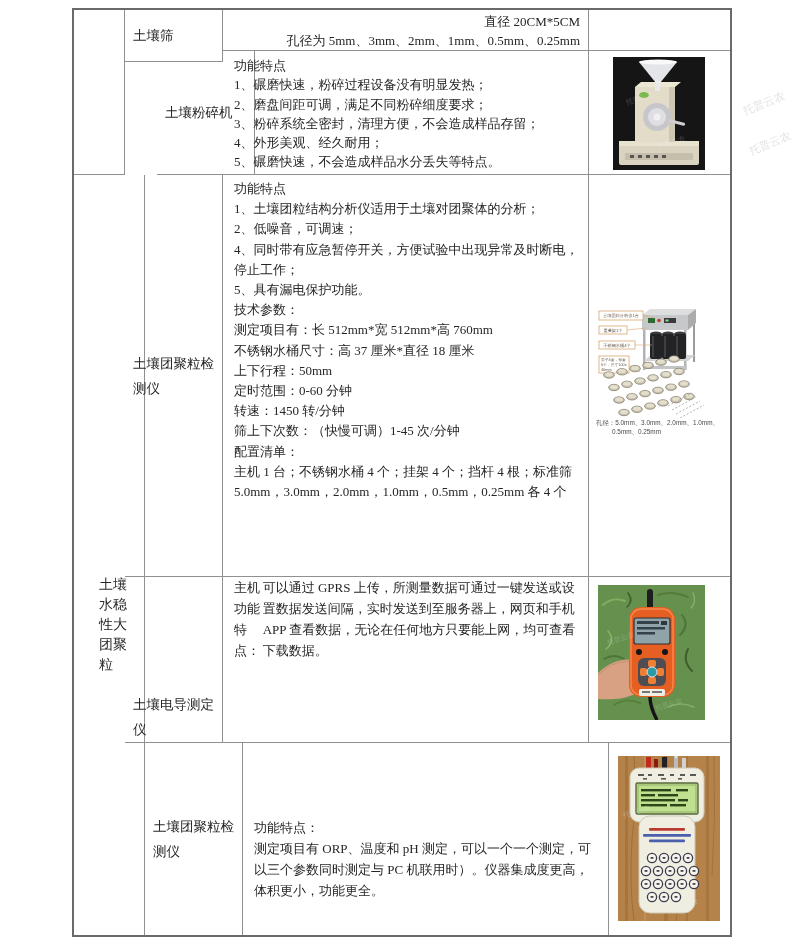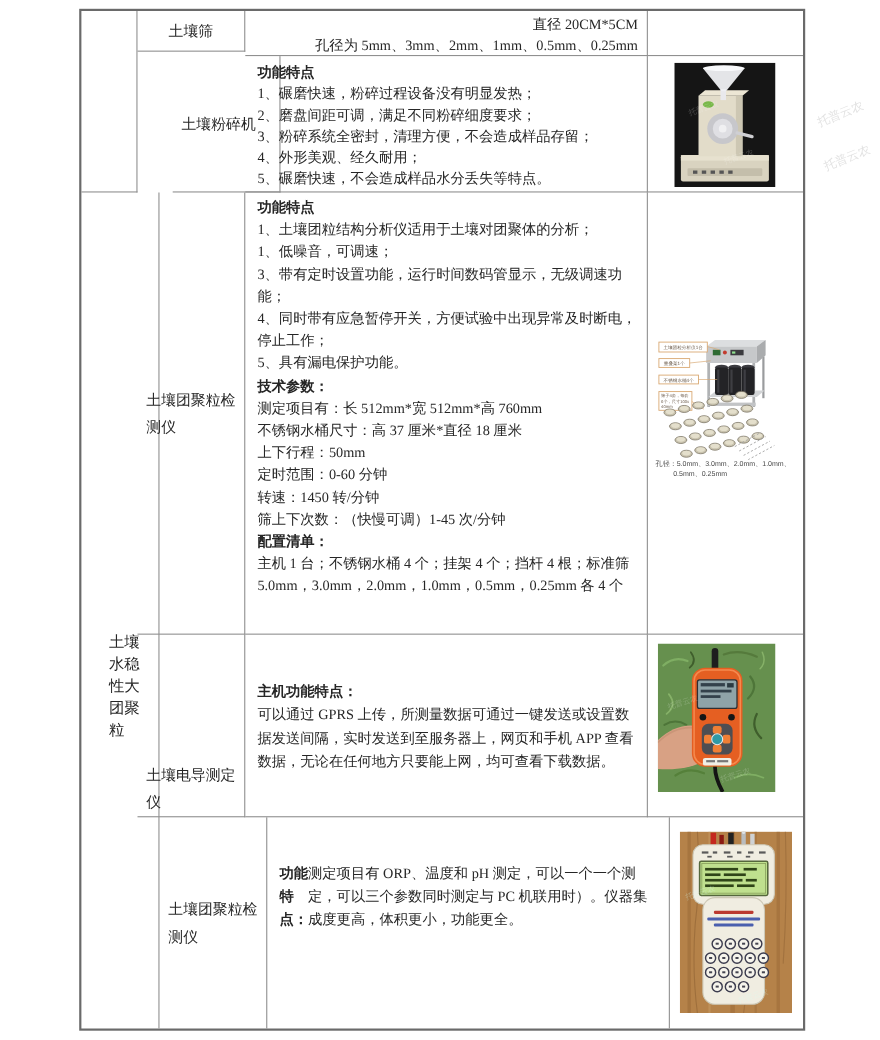--- a/index.html
+++ b/index.html
@@ -15,27 +15,27 @@
   }
   .cell { position:absolute; border-right:1px solid #909090; border-bottom:1px solid #909090; overflow:hidden; }
   .noR { border-right:none; }
   .noB { border-bottom:none;margin-left:20px; }
 
   .namecell { display:flex; align-items:center; padding:0 8px; font-size:13.5px; line-height:25px; }
   .sidecell { font-size:14px; line-height:20px; padding:400px 4px 0 5px; }
 
   .desccell { font-size:13px; padding:2px 8px 0 11px; }
   .desccell .tline { white-space:pre-wrap; }
-  .bold { font-weight:bold; }
+  .bold { font-weight:normal; }
   .dc1 .tline { line-height:19px; }
   .dc2 { padding-top:5px; } .dc2 .tline { line-height:19.3px; }
   .dc3 { padding-top:4px; } .dc3 .tline { line-height:20.2px; }
-  .dc4 { display:flex; flex-direction:column; justify-content:center; padding-top:0; }
+  .dc4 { display:flex; flex-direction:row; justify-content:center; padding-top:0; }
   .dc4 .tline { line-height:21px; }
-  .dc5 { display:flex; flex-direction:row; justify-content:center; padding-top:40px; }
+  .dc5 { display:flex; flex-direction:column; justify-content:center; padding-top:40px; }
   .dc5 .tline { line-height:21px; }
 
   .imgwrap { position:absolute; }
   .imgwrap svg { display:block; width:100%; height:100%; }
 
   .diagram-caption {
     position:absolute; left:7px; top:243px; width:124px;
     font-size:6.4px; line-height:9px; color:#4a4a4a;
     padding-left:16px; text-indent:-16px;
     font-family:"Liberation Sans","DejaVu Sans",sans-serif;
@@ -51,21 +51,21 @@
 <body>
 
 <div class="tbl">
 
   <div class="cell" style="left:0;top:0;width:51px;height:165px;"></div>
 
   <div class="cell noB sidecell" style="left:0;top:165px;width:51px;height:760px;">
     <span>土壤水稳性大团聚粒</span>
   </div>
 
-  <div class="cell namecell" style="left:51px;top:0;width:98px;height:37px;justify-content:center;">
+  <div class="cell namecell" style="left:51px;top:0;width:98px;height:52px;">
     <span>土壤筛</span>
   </div>
   <div class="cell namecell" style="left:51px;top:41px;width:98px;height:124px;margin-left:32px;">
     <span>土壤粉碎机</span>
   </div>
   <div class="cell namecell" style="left:51px;top:165px;width:98px;height:402px;">
     <span>土壤团聚粒检测仪</span>
   </div>
   <div class="cell namecell" style="left:51px;top:567px;width:98px;height:166px;align-items:flex-end;">
     <span>土壤电导测定仪</span>
@@ -82,22 +82,21 @@
       <div class="tline bold">功能特点</div>
       <div class="tline">1、碾磨快速，粉碎过程设备没有明显发热；</div>
       <div class="tline">2、磨盘间距可调，满足不同粉碎细度要求；</div>
       <div class="tline">3、粉碎系统全密封，清理方便，不会造成样品存留；</div>
       <div class="tline">4、外形美观、经久耐用；</div>
       <div class="tline">5、碾磨快速，不会造成样品水分丢失等特点。</div>
     </div>
   <div class="cell desccell dc3" style="left:149px;top:165px;width:366px;height:402px;">
       <div class="tline bold">功能特点</div>
       <div class="tline">1、土壤团粒结构分析仪适用于土壤对团聚体的分析；</div>
-      <div class="tline">1、低噪音，可调速；</div>
-      <div class="tline">3、带有定时设置功能，运行时间数码管显示，无级调速功能；</div>
+      <div class="tline">2、低噪音，可调速；</div>
       <div class="tline">4、同时带有应急暂停开关，方便试验中出现异常及时断电，停止工作；</div>
       <div class="tline">5、具有漏电保护功能。</div>
       <div class="tline bold">技术参数：</div>
       <div class="tline">测定项目有：长 512mm*宽 512mm*高 760mm</div>
       <div class="tline">不锈钢水桶尺寸：高 37 厘米*直径 18 厘米</div>
       <div class="tline">上下行程：50mm</div>
       <div class="tline">定时范围：0-60 分钟</div>
       <div class="tline">转速：1450 转/分钟</div>
       <div class="tline">筛上下次数：（快慢可调）1-45 次/分钟</div>
       <div class="tline bold">配置清单：</div>

